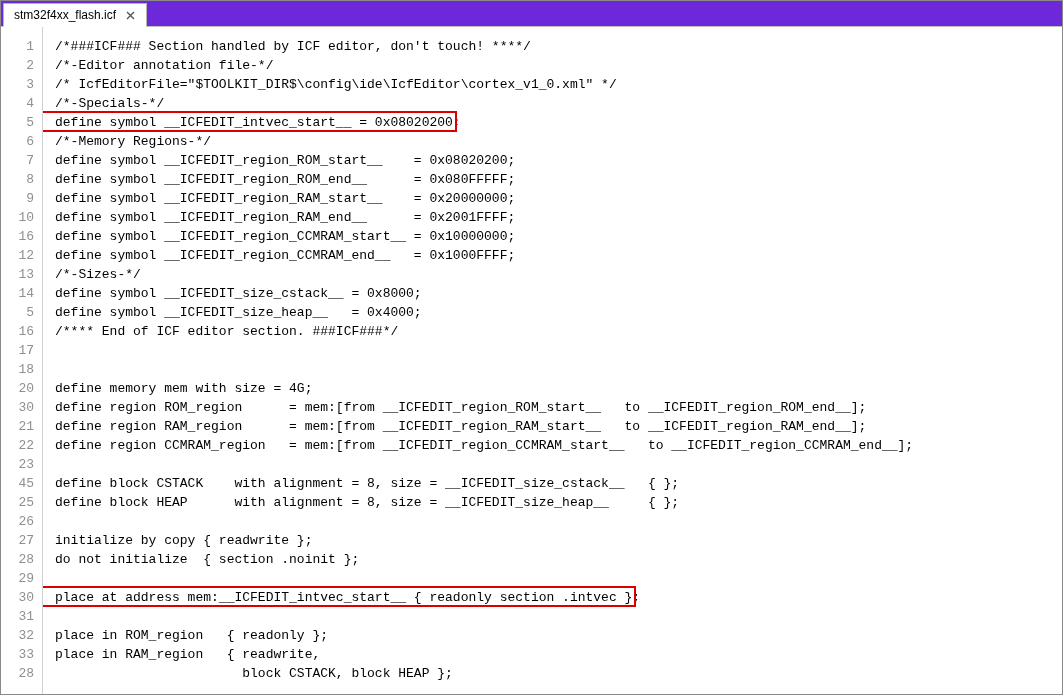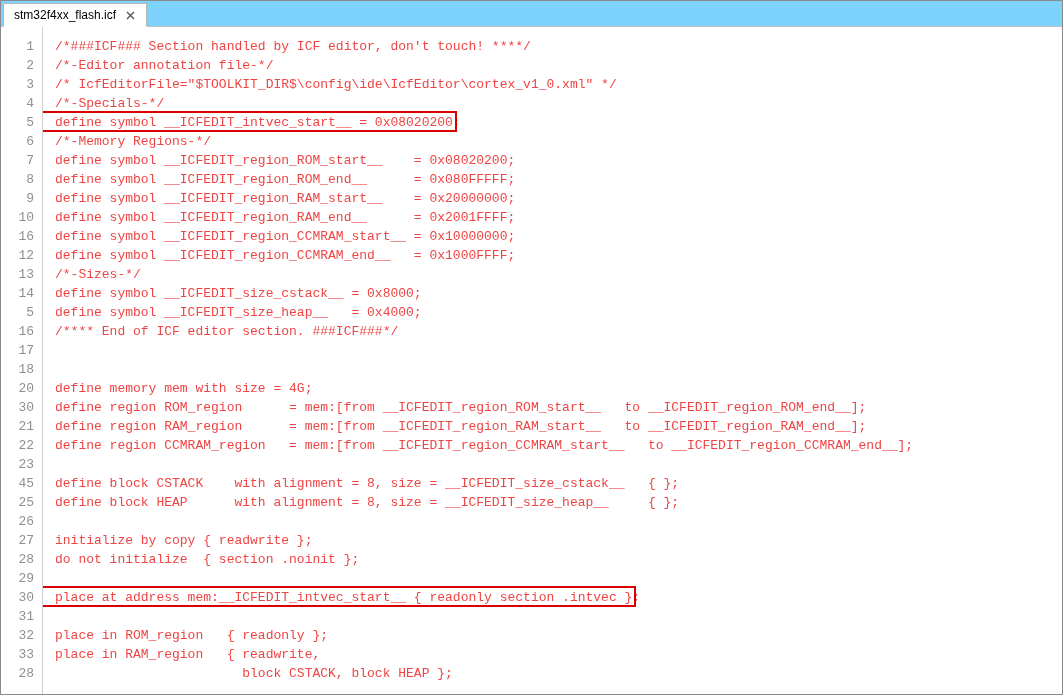--- a/index.html
+++ b/index.html
@@ -14,21 +14,21 @@
     width: 1063px;
     height: 695px;
     border: 1px solid #8a8a8a;
     display: flex;
     flex-direction: column;
     background: #fff;
     overflow: hidden;
   }
   .tabbar {
     height: 26px;
-    background: #7dd3fc;
+    background: #6d28d9;
     border-bottom: 1px solid #c0c0c0;
     display: flex;
     align-items: flex-end;
     padding-left: 2px;
   }
   .tab {
     height: 24px;
     padding: 0 10px;
     background: #fff;
     border: 1px solid #b5b5b5;
@@ -64,21 +64,21 @@
     user-select: none;
     font-family: "Consolas", "Courier New", monospace;
     line-height: 19px;
   }
   .code {
     flex: 1;
     padding: 10px 12px 0 12px;
     white-space: pre;
     line-height: 19px;
     position: relative;
-    color: #ef4444;
+    color: #000000;
     overflow: hidden;
   }
   .line { height: 19px; position: relative; }
   .hl-box {
     position: absolute;
     border: 2px solid #d90000;
     pointer-events: none;
     z-index: 5;
   }
 </style>

